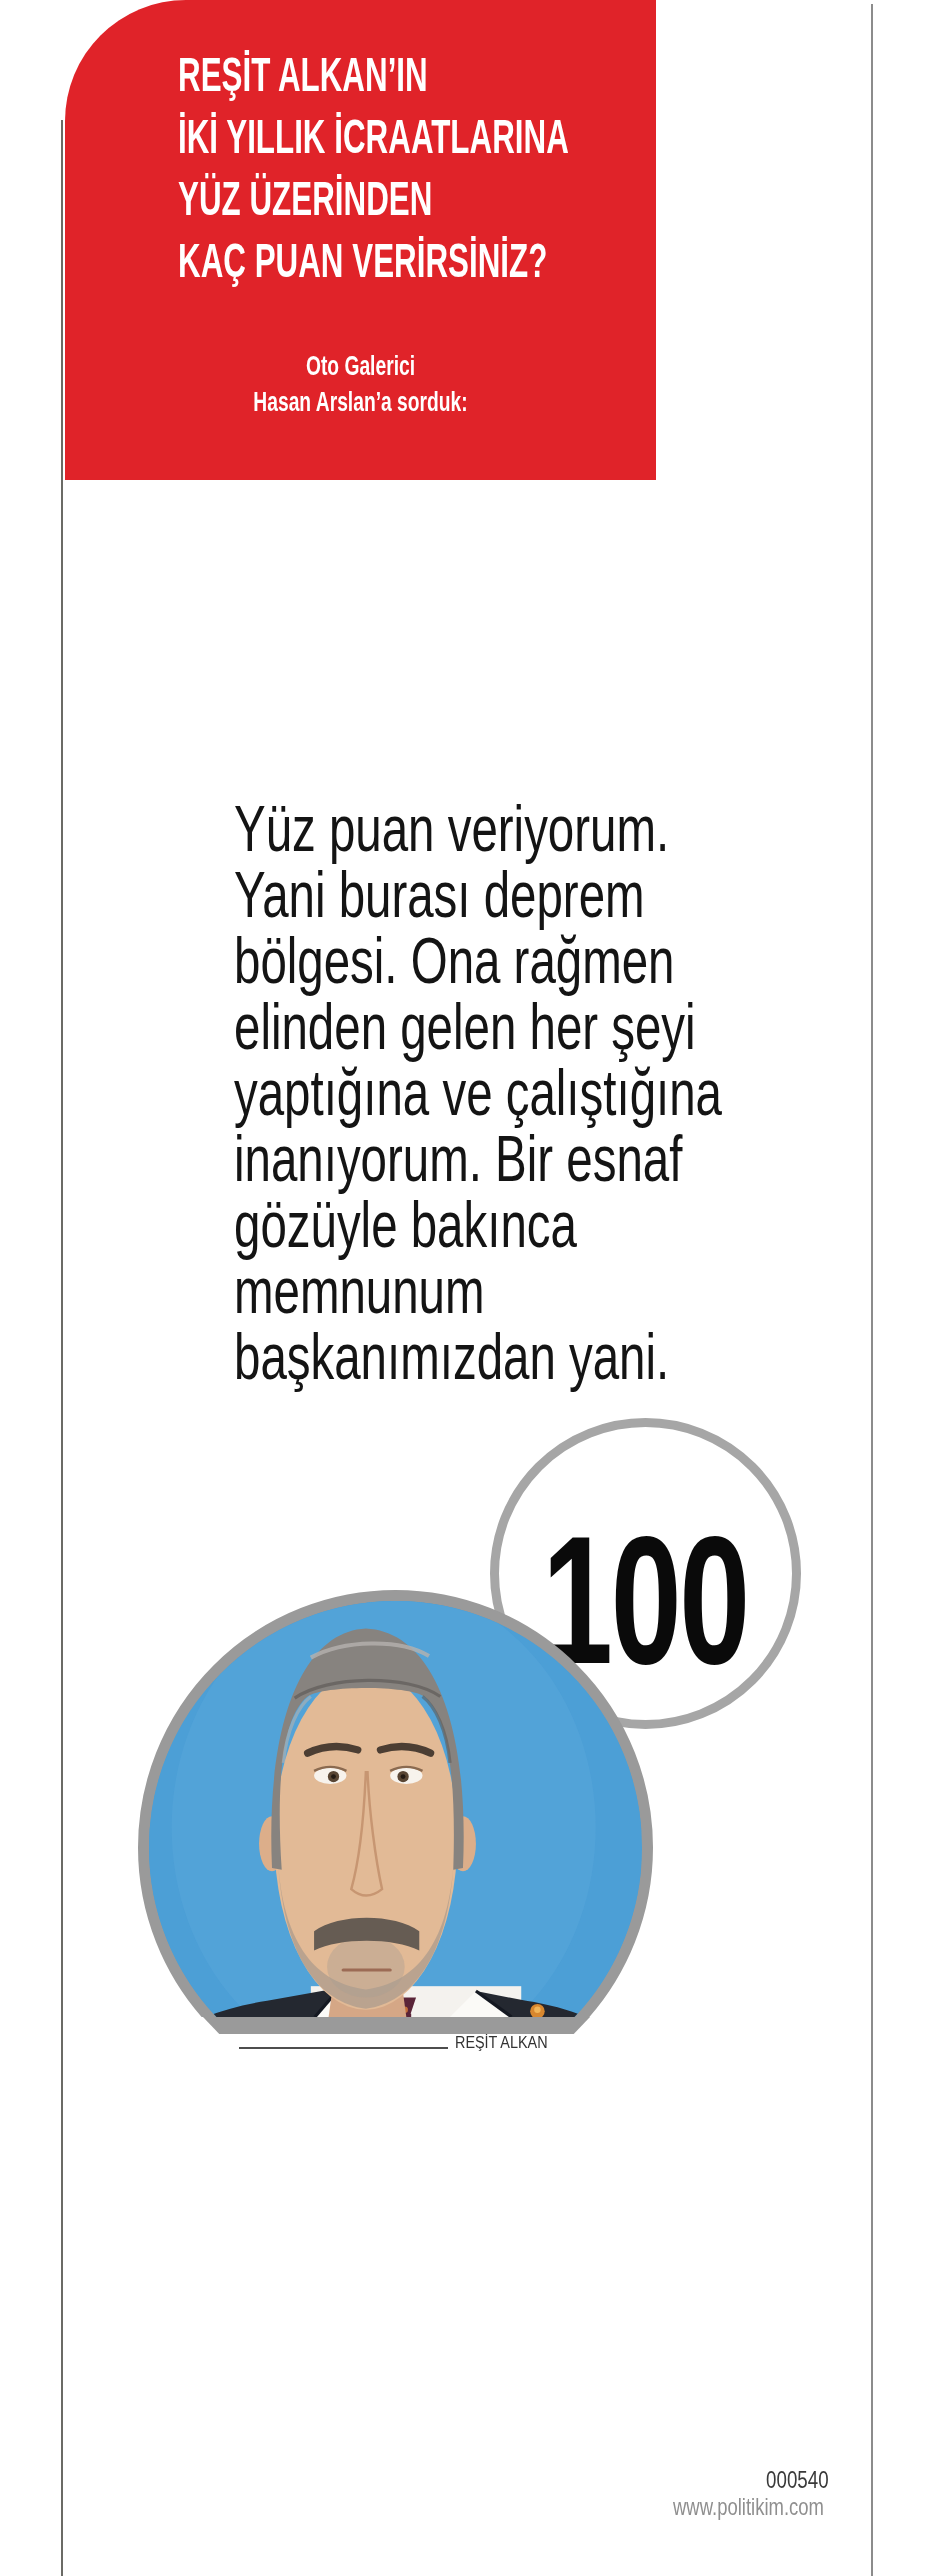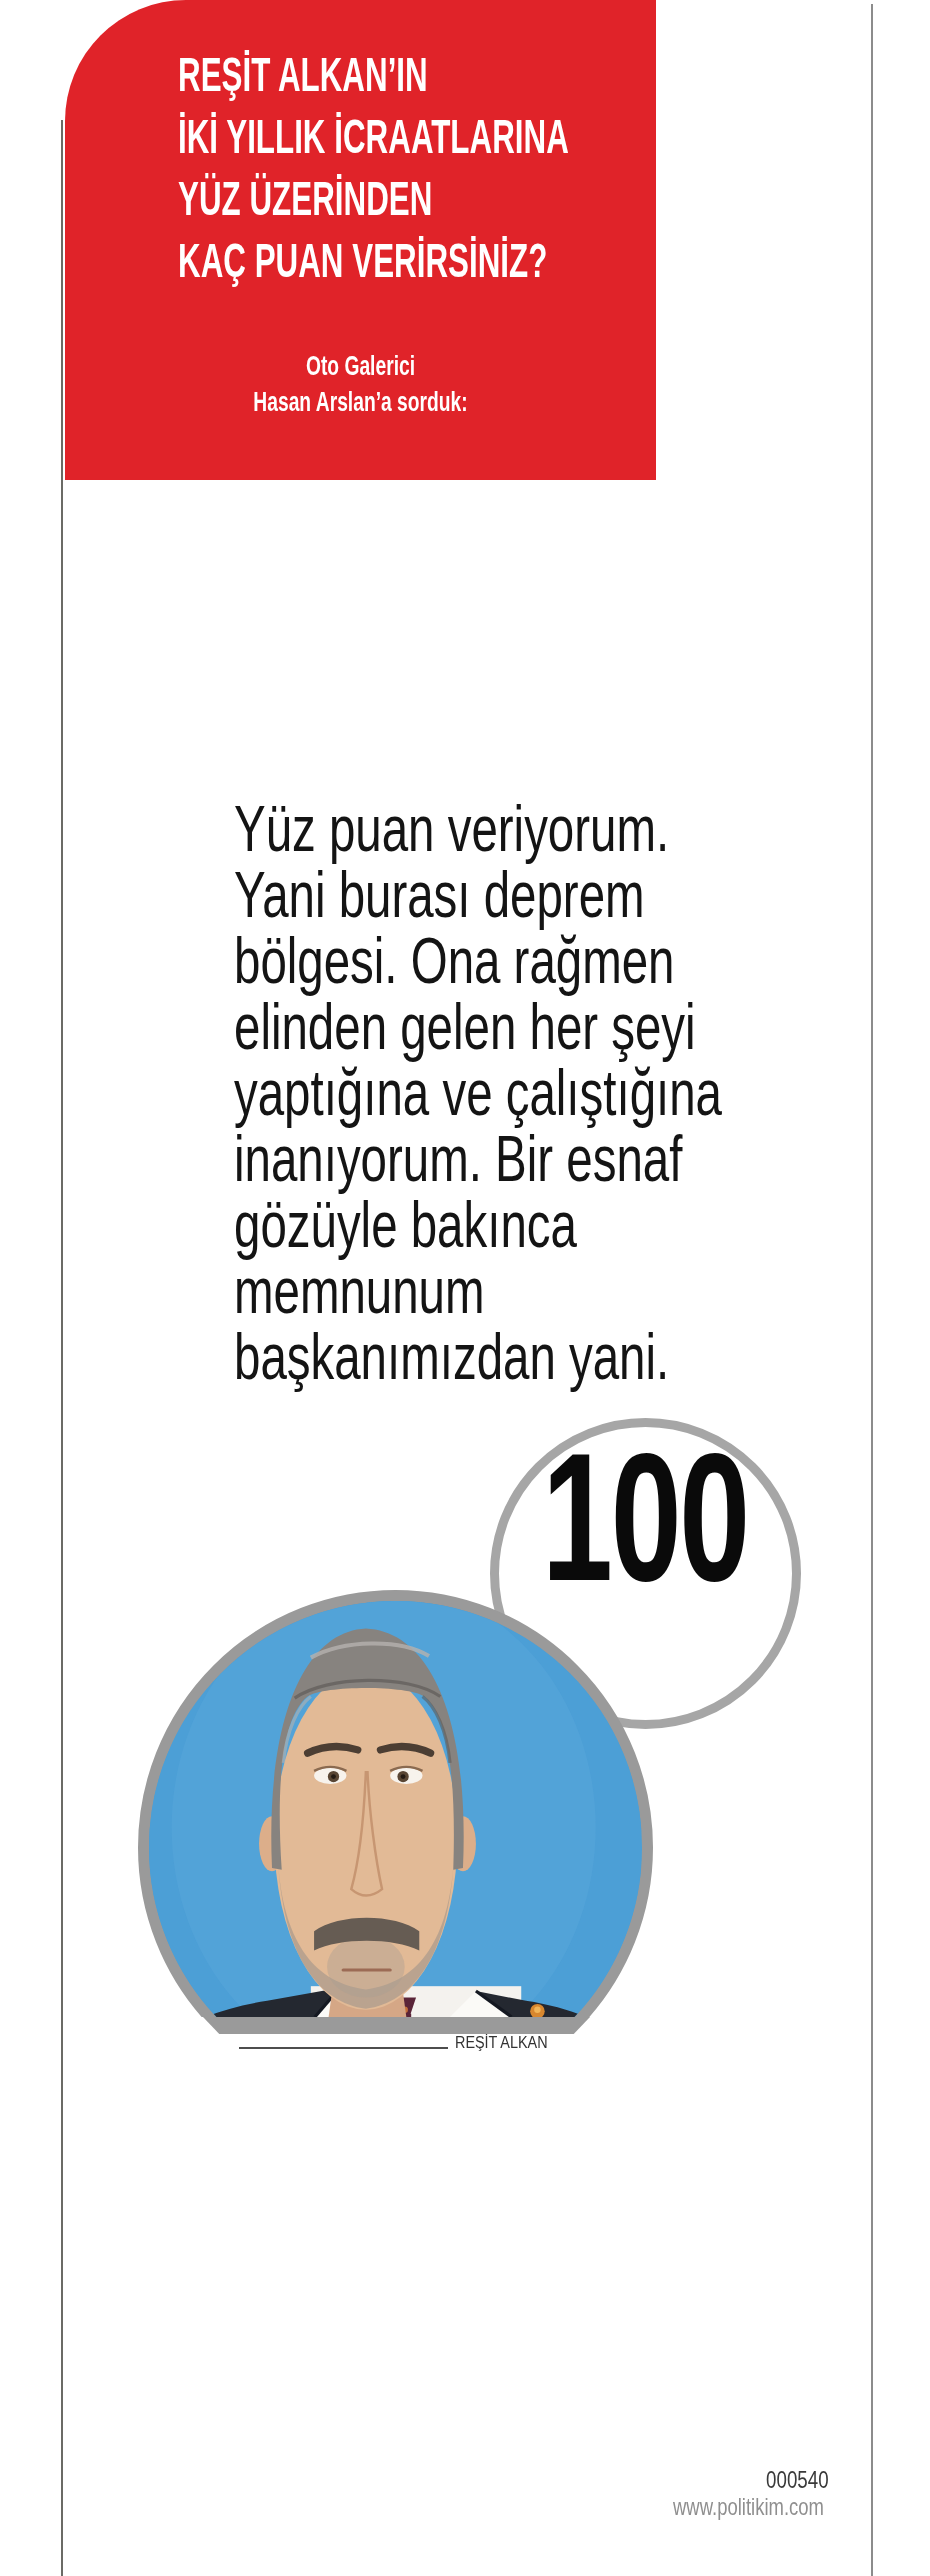--- a/index.html
+++ b/index.html
@@ -18,21 +18,21 @@
   .banner-title{position:absolute;left:113px;top:43px;color:#ffffff;font-weight:bold;
           font-size:49px;line-height:62px;white-space:nowrap;
           transform:scaleX(0.64);transform-origin:left top;}
   .banner-subtitle{position:absolute;left:0;right:0;top:348px;text-align:center;color:#ffffff;
           font-weight:bold;font-size:27.5px;line-height:36px;white-space:nowrap;
           transform:scaleX(0.70);transform-origin:center top;}
   .quote{position:absolute;left:234px;top:796px;color:var(--ink);font-size:65px;line-height:66px;
           white-space:nowrap;transform:scaleX(0.73);transform-origin:left top;}
   .badge{position:absolute;left:490px;top:1418px;width:311px;height:311px;box-sizing:border-box;
           background:#ffffff;border:9.7px solid var(--badge-ring);border-radius:50%;
-          display:flex;align-items:flex-start;justify-content:center;z-index:1;}
+          display:flex;align-items:flex-end;justify-content:center;z-index:1;}
   .badge-num{font-size:182px;font-weight:bold;color:#0a0a0a;letter-spacing:-3.2px;
           transform:scaleX(0.70) translateY(-14.6px);}
   .photo-wrap{position:absolute;left:138px;top:1590px;width:515px;height:427px;overflow:hidden;z-index:2;}
   .photo-circle{position:absolute;left:0;top:0;width:515px;height:515px;box-sizing:border-box;
           border:11.3px solid var(--ring-gray);border-radius:50%;background:var(--photo-blue);overflow:hidden;}
   .photo-circle svg{display:block;}
   .photo-band{position:absolute;left:203px;top:2017px;width:387px;height:17px;background:var(--ring-gray);
           clip-path:polygon(0 0,100% 0,95.8% 100%,4.2% 100%);z-index:3;}
   .name-line{position:absolute;left:239px;top:2047px;width:209px;height:1.6px;background:#4d4d4d;}
   .name-label{position:absolute;left:455px;top:2033px;font-size:16px;line-height:19.4px;color:var(--name-ink);

